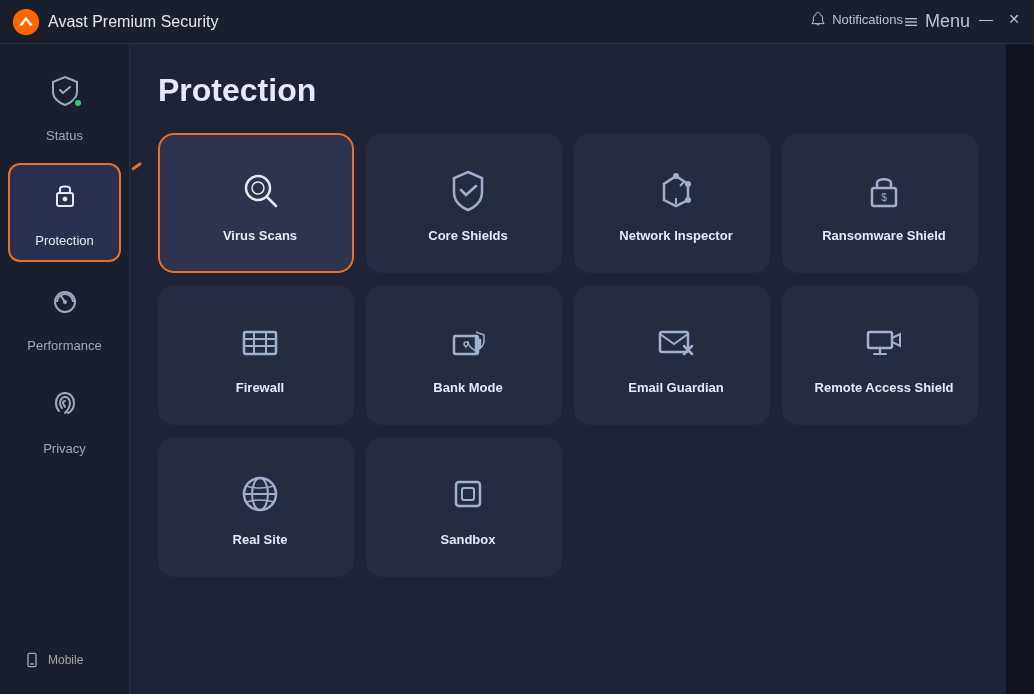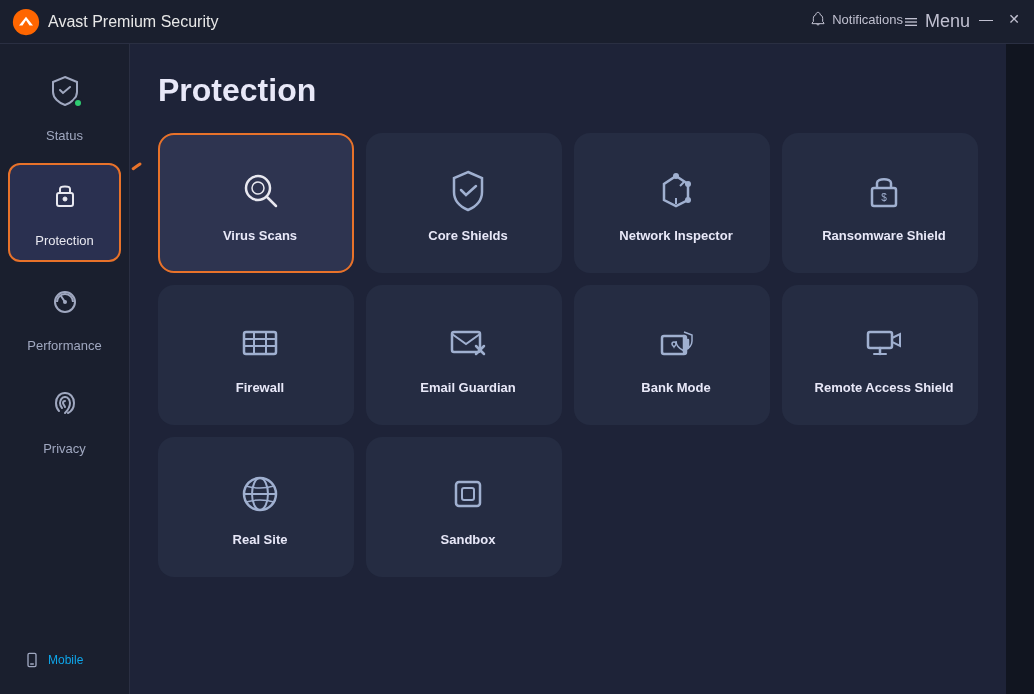--- a/index.html
+++ b/index.html
@@ -136,21 +136,21 @@
       justify-content: center;
     }
     .sidebar-bottom {
       margin-top: auto;
       width: 100%;
     }
     .mobile-item {
       display: flex;
       align-items: center;
       gap: 8px;
-      color: #0ea5e9;
+      color: #a3a3a3;
       font-size: 12px;
       padding: 10px 16px;
       cursor: pointer;
     }
 
     
     .content {
       flex: 1;
       background: #1e2338;
       padding: 28px 28px 20px 28px;
@@ -373,42 +373,42 @@
             <line x1="16" y1="12" x2="16" y2="34" stroke="#a0b0d0" stroke-width="2"></line>
             <line x1="28" y1="12" x2="28" y2="34" stroke="#a0b0d0" stroke-width="2"></line>
           </svg>
         </div>
         <span class="item-label">Firewall</span>
       </div>
 
       <div class="grid-item">
         <div class="item-icon">
           <svg width="44" height="44" viewBox="0 0 44 44" fill="none">
-            <rect x="6" y="12" width="28" height="20" rx="2" stroke="#a0b0d0" stroke-width="2.5" fill="none"></rect>
-            <path d="M6 14 L20 24 L34 14" stroke="#a0b0d0" stroke-width="2" fill="none"></path>
-
-            <line x1="30" y1="26" x2="38" y2="34" stroke="#a0b0d0" stroke-width="2.5" stroke-linecap="round"></line>
-            <line x1="38" y1="26" x2="30" y2="34" stroke="#a0b0d0" stroke-width="2.5" stroke-linecap="round"></line>
-          </svg>
-        </div>
-        <span class="item-label">Email Guardian</span>
-      </div>
-
-      <div class="grid-item">
-        <div class="item-icon">
-          <svg width="44" height="44" viewBox="0 0 44 44" fill="none">
             <rect x="8" y="16" width="24" height="18" rx="2" stroke="#a0b0d0" stroke-width="2.5" fill="none"></rect>
             <path d="M20 22 C19 22 18 23 18 24 C18 25.5 19.5 26 20 27 C20.5 26 22 25.5 22 24 C22 23 21 22 20 22Z" stroke="#a0b0d0" stroke-width="1.5" fill="none"></path>
             <path d="M34 20 L34 28" stroke="#a0b0d0" stroke-width="2.5" stroke-linecap="round"></path>
             <path d="M30 16 L30 32" stroke="#a0b0d0" stroke-width="2.5" stroke-linecap="round"></path>
 
             <path d="M30 12 L38 15 L38 21 C38 26 34 29 30 31 C26 29 22 26 22 21" stroke="#a0b0d0" stroke-width="1.5" fill="none"></path>
           </svg>
         </div>
         <span class="item-label">Bank Mode</span>
+      </div>
+
+      <div class="grid-item">
+        <div class="item-icon">
+          <svg width="44" height="44" viewBox="0 0 44 44" fill="none">
+            <rect x="6" y="12" width="28" height="20" rx="2" stroke="#a0b0d0" stroke-width="2.5" fill="none"></rect>
+            <path d="M6 14 L20 24 L34 14" stroke="#a0b0d0" stroke-width="2" fill="none"></path>
+
+            <line x1="30" y1="26" x2="38" y2="34" stroke="#a0b0d0" stroke-width="2.5" stroke-linecap="round"></line>
+            <line x1="38" y1="26" x2="30" y2="34" stroke="#a0b0d0" stroke-width="2.5" stroke-linecap="round"></line>
+          </svg>
+        </div>
+        <span class="item-label">Email Guardian</span>
       </div>
 
       <div class="grid-item">
         <div class="item-icon">
           <svg width="44" height="44" viewBox="0 0 44 44" fill="none">
             <rect x="6" y="12" width="24" height="16" rx="2" stroke="#a0b0d0" stroke-width="2.5" fill="none"></rect>
             <path d="M30 18 L38 14 L38 26 L30 22 Z" stroke="#a0b0d0" stroke-width="2" fill="none"></path>
             <path d="M18 28 L18 34" stroke="#a0b0d0" stroke-width="2.5" stroke-linecap="round"></path>
             <line x1="12" y1="34" x2="24" y2="34" stroke="#a0b0d0" stroke-width="2" stroke-linecap="round"></line>
           </svg>

